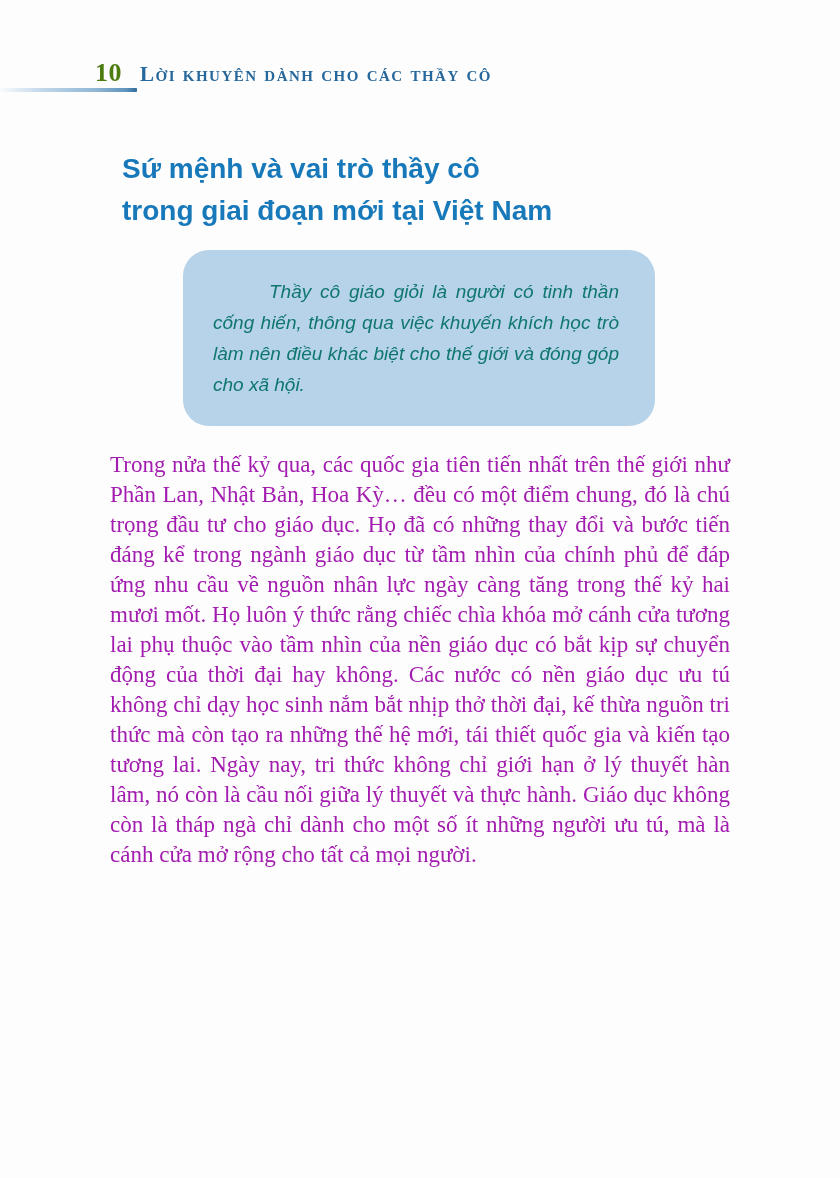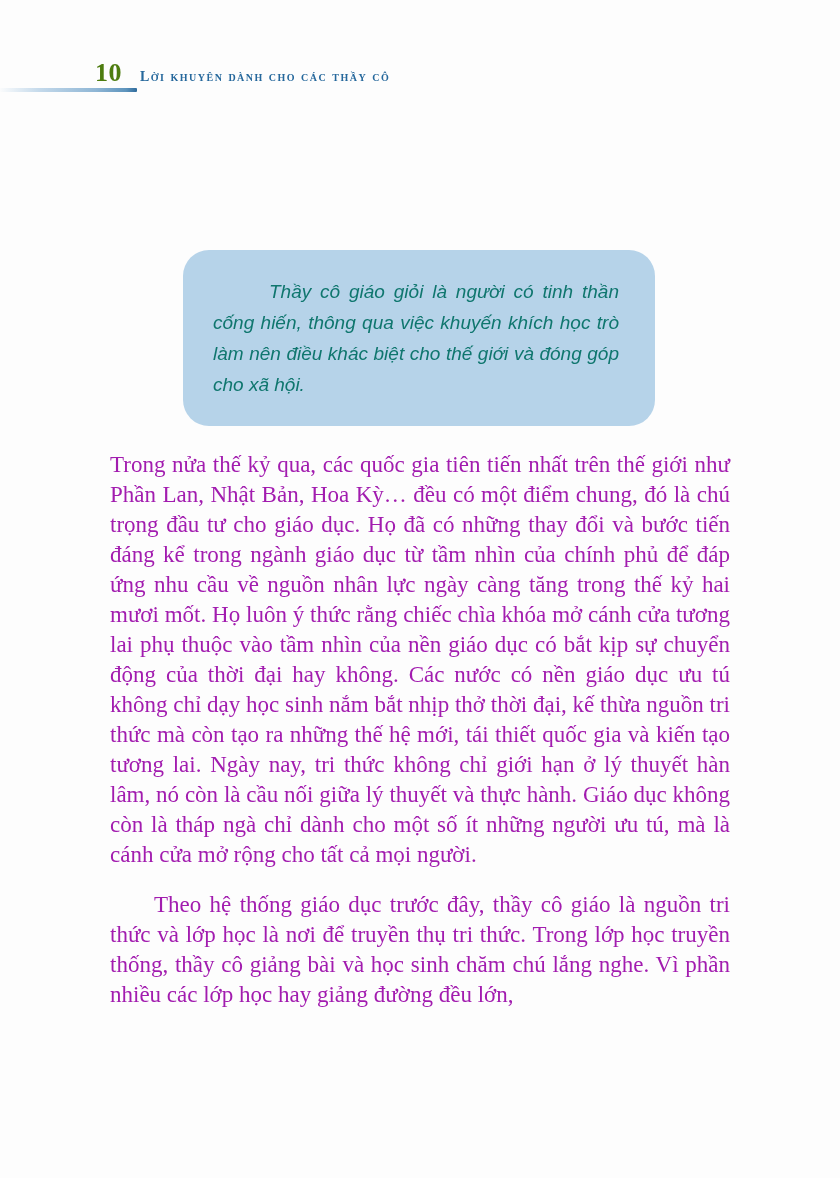--- a/index.html
+++ b/index.html
@@ -27,21 +27,21 @@
   .page-number {
     font-size: 26px;
     font-weight: bold;
     color: #4d7c0f;
     letter-spacing: 0.5px;
   }
   .running-title {
     margin-left: 18px;
     font-variant: small-caps;
     font-weight: 600;
-    font-size: 14px;
+    font-size: 21px;
     letter-spacing: 1.5px;
     color: #26689c;
   }
   .header-rule {
     position: absolute;
     top: 88px;
     left: 0;
     width: 137px;
     height: 4px;
     border-radius: 1px;
@@ -107,23 +107,26 @@
 <body>
 
 <div class="page">
 
   <header class="page-header">
     <span class="page-number">10</span>
     <span class="running-title">Lời khuyên dành cho các thầy cô</span>
   </header>
   <div class="header-rule"></div>
 
+  <h1 class="chapter-title">
+    <span class="title-line">Sứ mệnh và vai trò thầy cô</span>
+    <span class="title-line">trong giai đoạn mới tại Việt Nam</span>
+  </h1>
 
   <div class="quote-box">
     <p class="quote-text">Thầy cô giáo giỏi là người có tinh thần cống hiến, thông qua việc khuyến khích học trò làm nên điều khác biệt cho thế giới và đóng góp cho xã hội.</p>
   </div>
 
   <div class="body-text">
     <p class="para">Trong nửa thế kỷ qua, các quốc gia tiên tiến nhất trên thế giới như Phần Lan, Nhật Bản, Hoa Kỳ… đều có một điểm chung, đó là chú trọng đầu tư cho giáo dục. Họ đã có những thay đổi và bước tiến đáng kể trong ngành giáo dục từ tầm nhìn của chính phủ để đáp ứng nhu cầu về nguồn nhân lực ngày càng tăng trong thế kỷ hai mươi mốt. Họ luôn ý thức rằng chiếc chìa khóa mở cánh cửa tương lai phụ thuộc vào tầm nhìn của nền giáo dục có bắt kịp sự chuyển động của thời đại hay không. Các nước có nền giáo dục ưu tú không chỉ dạy học sinh nắm bắt nhịp thở thời đại, kế thừa nguồn tri thức mà còn tạo ra những thế hệ mới, tái thiết quốc gia và kiến tạo tương lai. Ngày nay, tri thức không chỉ giới hạn ở lý thuyết hàn lâm, nó còn là cầu nối giữa lý thuyết và thực hành. Giáo dục không còn là tháp ngà chỉ dành cho một số ít những người ưu tú, mà là cánh cửa mở rộng cho tất cả mọi người.</p>
-    <p class="para para-indent">Theo hệ thống giáo dục trước đây, thầy cô giáo là nguồn tri thức và lớp học là nơi để truyền thụ tri thức. Trong lớp học truyền thống, thầy cô giảng bài và học sinh chăm chú lắng nghe. Vì phần nhiều các lớp học hay giảng đường đều lớn,</p>
   </div>
 
 </div>
 
 </body></html>

